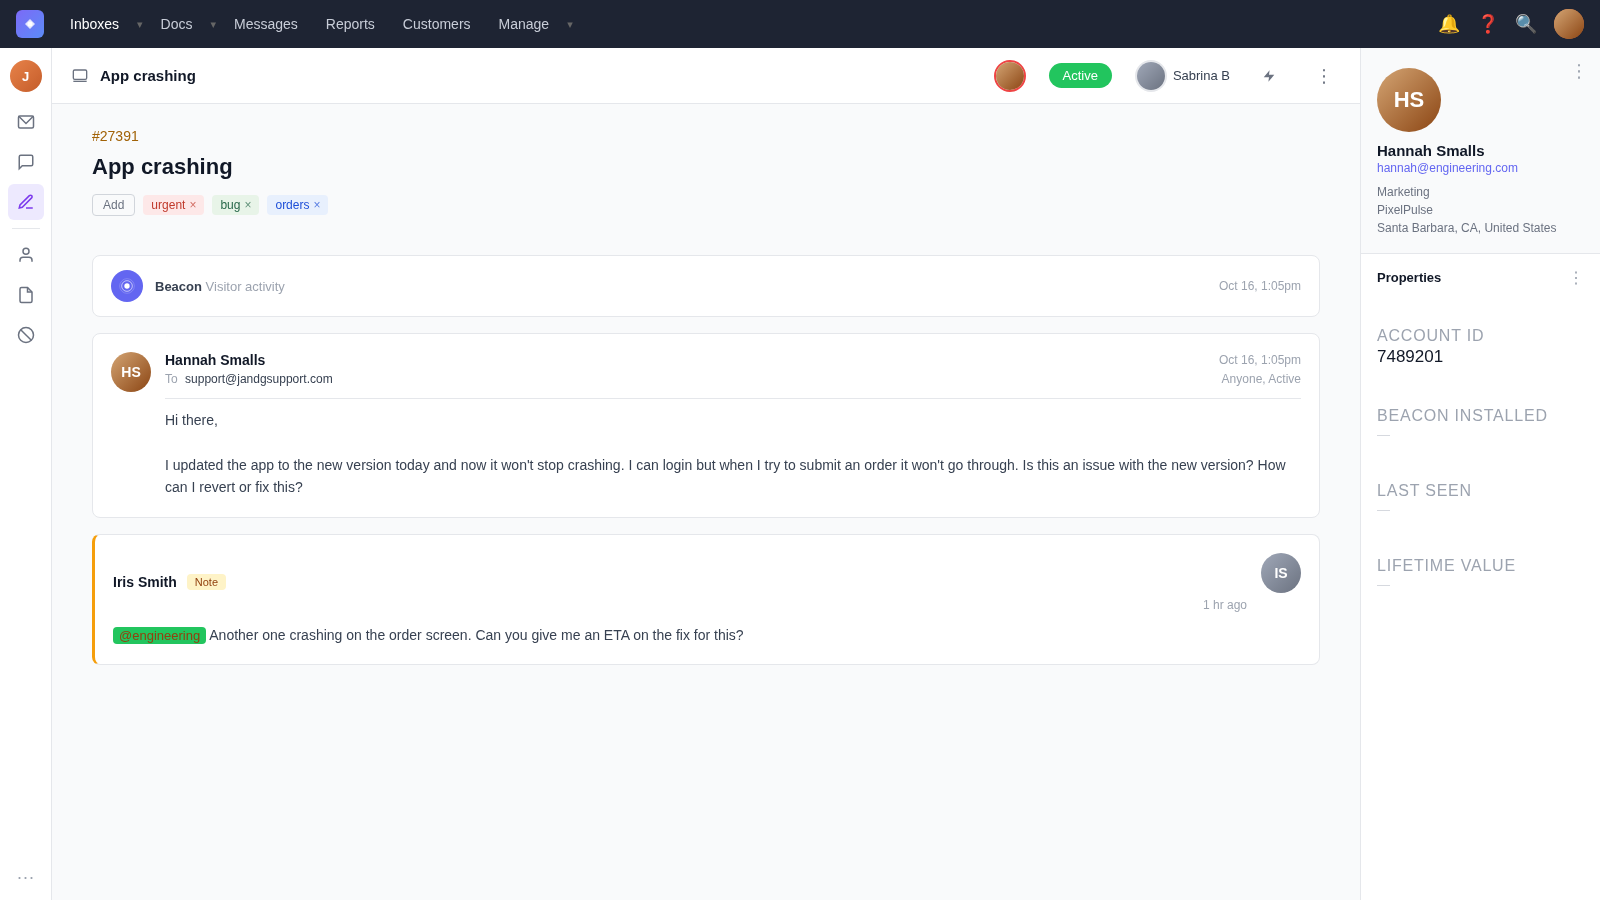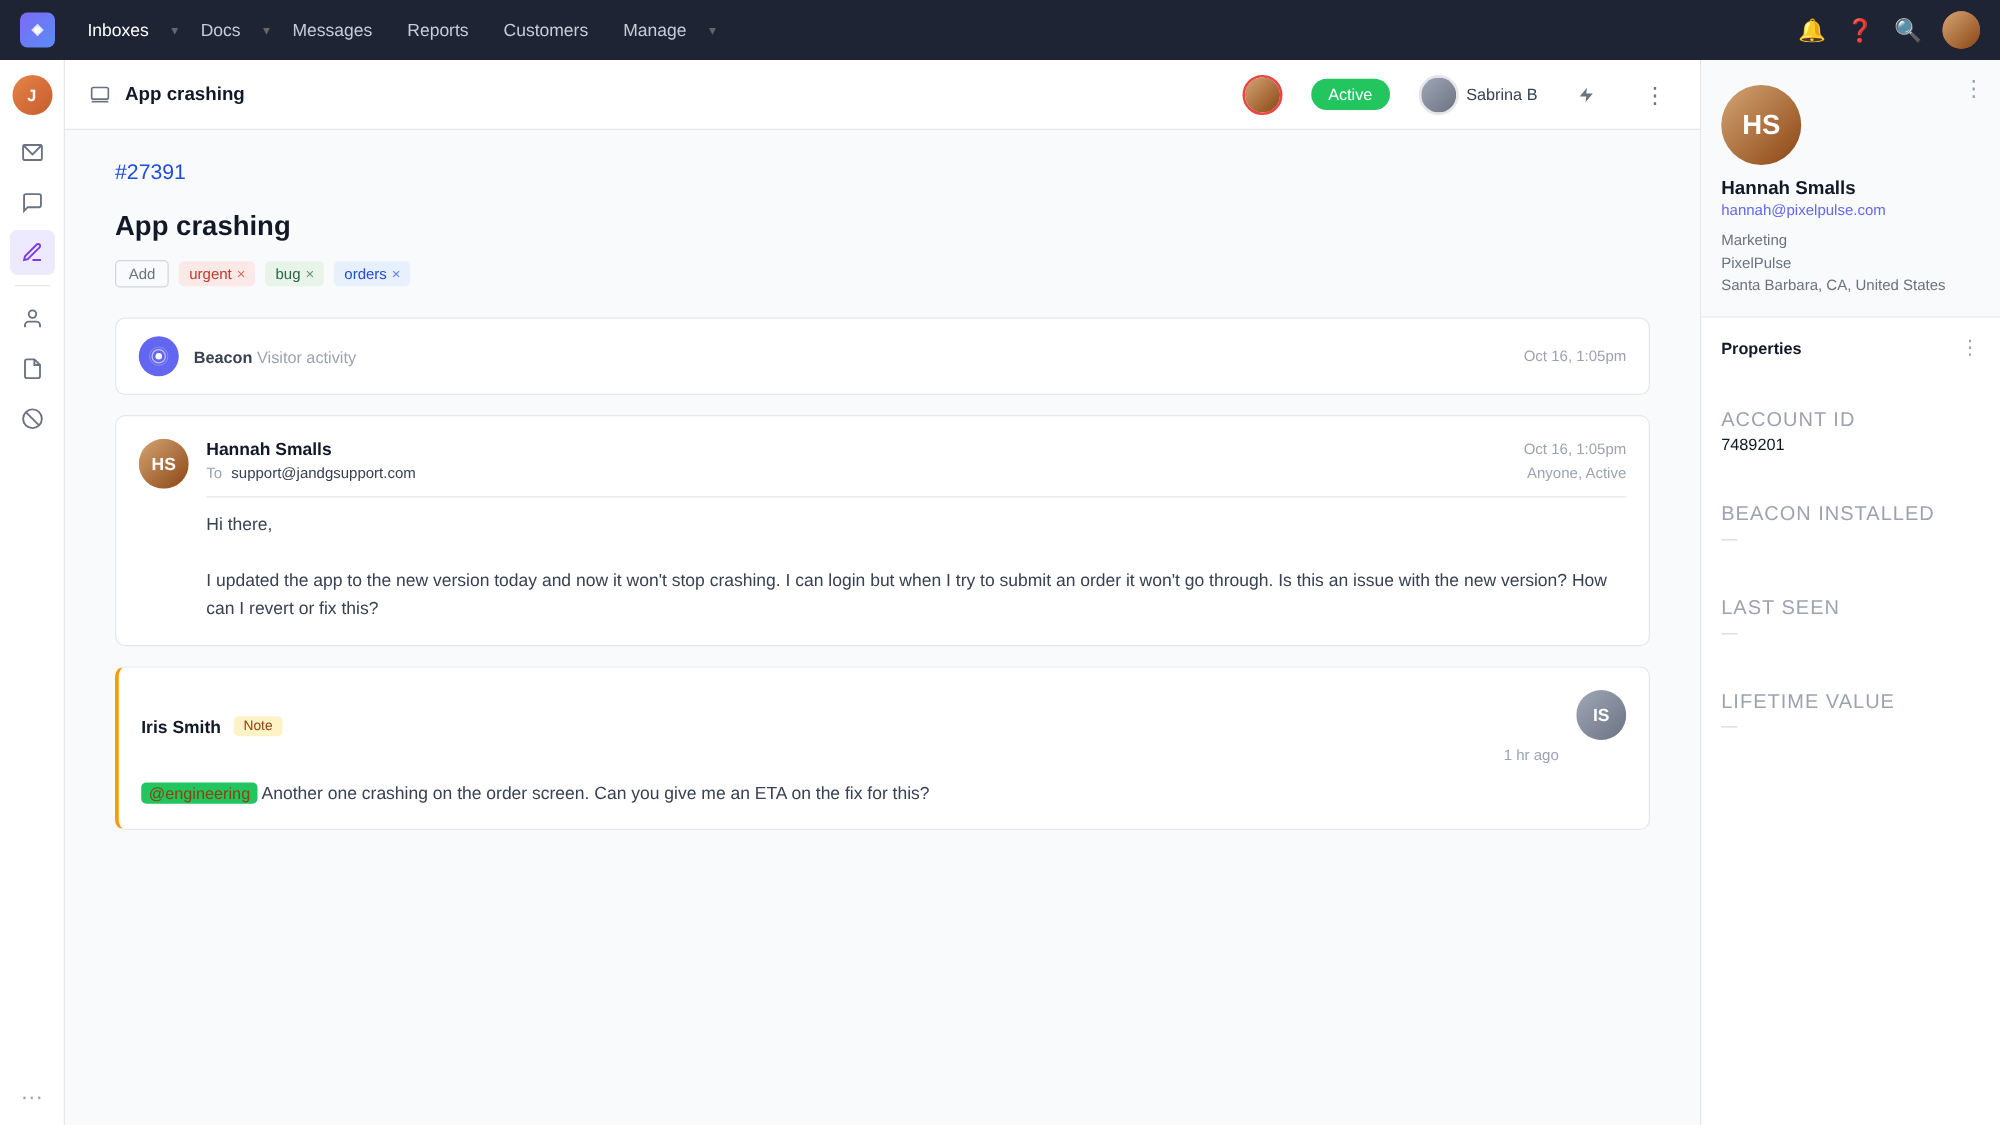--- a/index.html
+++ b/index.html
@@ -142,24 +142,24 @@
     }
 
     
     .conv-body {
       flex: 1;
       overflow-y: auto;
       padding: 24px 40px;
       background: #f9fafb;
     }
 
-    .ticket-number { font-size: 17px; color: #1d4ed8; margin-bottom: 20px; }
+    .ticket-number { font-size: 14px; color: #a16207; margin-bottom: 10px; }
     .ticket-title { font-size: 22px; font-weight: 700; color: #111827; margin-bottom: 14px; }
 
-    .tags { display: flex; align-items: center; gap: 8px; margin-bottom: 24px; flex-wrap: wrap; }
+    .tags { display: flex; align-items: center; gap: 8px; margin-bottom: 39px; flex-wrap: wrap; }
     .tag-add {
       padding: 3px 10px; border: 1px solid #d1d5db; border-radius: 4px;
       font-size: 12px; color: #6b7280; cursor: pointer;
     }
     .tag {
       padding: 3px 8px; border-radius: 4px;
       font-size: 12px; font-weight: 500;
       display: flex; align-items: center; gap: 4px;
     }
     .tag-urgent { background: #fde8e8; color: #c0392b; }
@@ -299,21 +299,21 @@
       padding: 14px 16px;
     }
     .sidebar-section-header {
       display: flex; align-items: center; justify-content: space-between;
       margin-bottom: 12px;
     }
     .sidebar-section-title { font-size: 13px; font-weight: 600; color: #111827; }
     .sidebar-section-more { font-size: 16px; color: #9ca3af; cursor: pointer; }
     .prop-row { margin-bottom: 10px; }
     .prop-label { font-size: 16px; color: #9ca3af; margin-bottom: 2px; text-transform: uppercase; letter-spacing: 0.05em; margin-top: 40px; }
-    .prop-value { font-size: 13px; color: #111827; font-weight: 500; }
+    .prop-value { font-size: 17px; color: #111827; font-weight: 500; }
     .prop-dash { font-size: 13px; color: #d1d5db; }
 
     .conv-link {
       display: flex; align-items: center; gap: 8px;
       padding: 6px 0;
     }
     .conv-link-icon { color: #9ca3af; font-size: 14px; }
     .conv-link-text { font-size: 13px; color: #374151; }
 
     
@@ -499,21 +499,21 @@
       </div>
     </div>
   </main>
 
   <aside class="right-sidebar">
 
     <div class="contact-header">
       <span class="contact-more">⋮</span>
       <div class="contact-avatar-lg">HS</div>
       <div class="contact-name">Hannah Smalls</div>
-      <div class="contact-email">hannah@pixelpulse.com</div>
+      <div class="contact-email">hannah@engineering.com</div>
       <div class="contact-detail">
         <span>Marketing</span><br>
         <span>PixelPulse</span><br>
         <span>Santa Barbara, CA, United States</span>
       </div>
     </div>
 
     <div class="sidebar-section">
       <div class="sidebar-section-header">
         <span class="sidebar-section-title">Properties</span>

